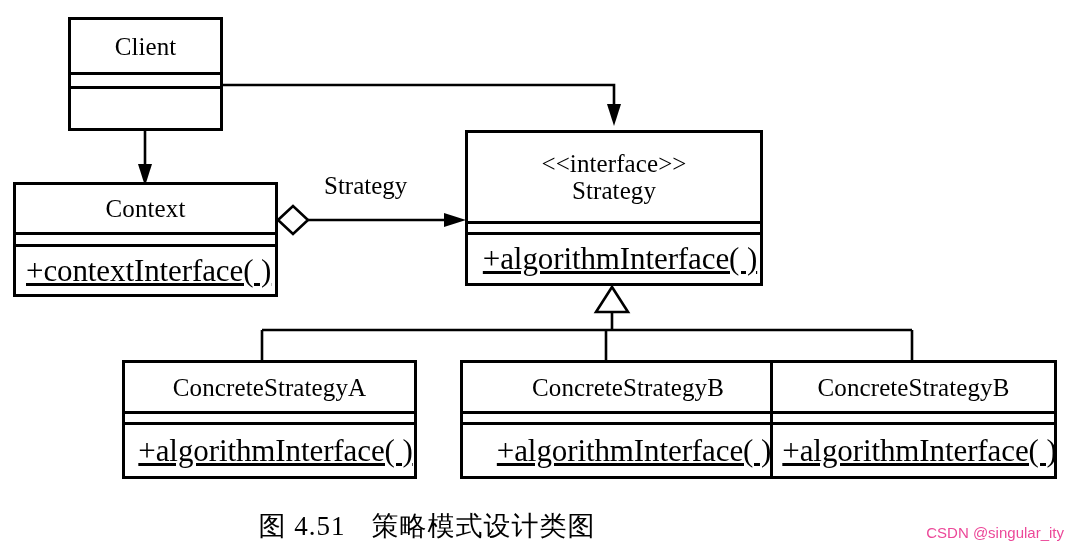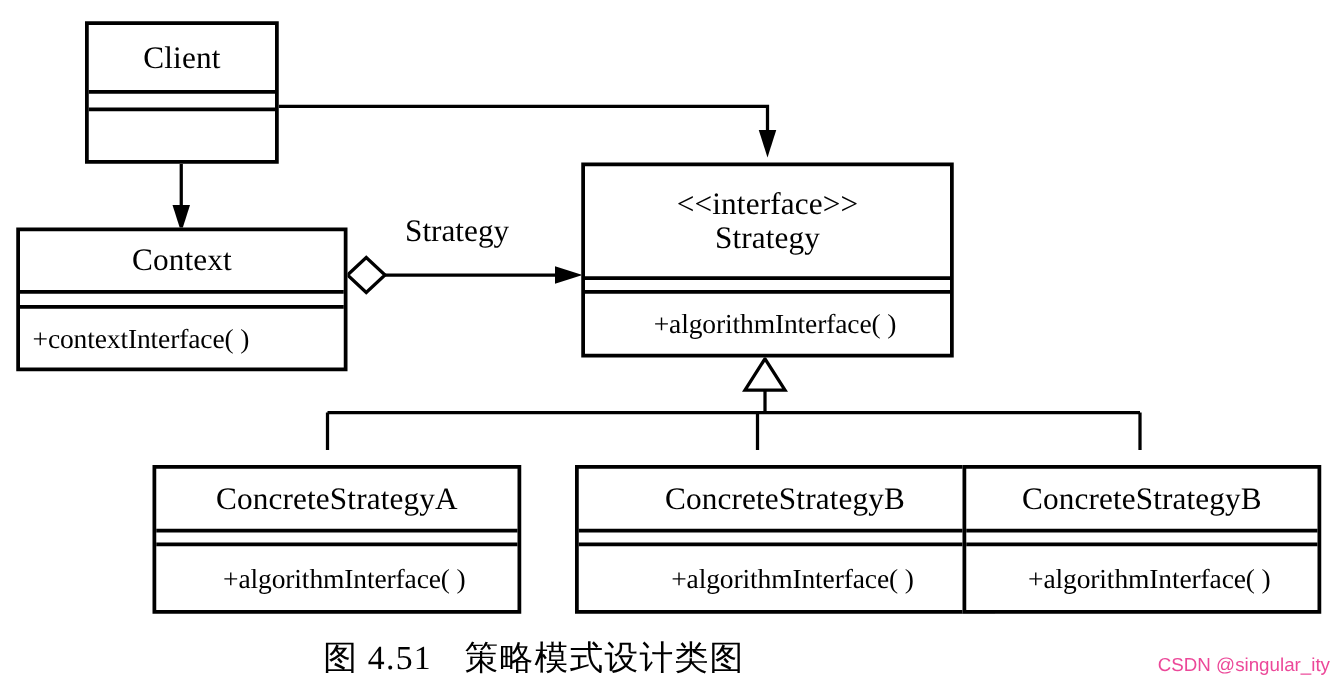--- a/index.html
+++ b/index.html
@@ -63,41 +63,42 @@
   }
   .cls-title {
     font-size: 25px;
     letter-spacing: 0.1px;
   }
   .cls-stereotype {
     font-size: 25px;
     letter-spacing: 0.1px;
   }
   .cls-op {
-    font-size: 22px;
+    font-size: 31px;
     letter-spacing: -0.1px;
     white-space: nowrap;
+    text-decoration: underline;
   }
   
   #box-client     { left: 68px;  top: 17px;  width: 155px; height: 114px; }
   #box-client .name  { height: 52px; }
   #box-client .attrs { height: 14px; }
   #box-client .ops   { flex: 1; }
 
   #box-context    { left: 13px;  top: 182px; width: 265px; height: 115px; }
   #box-context .name  { height: 47px; }
   #box-context .attrs { height: 12px; }
   #box-context .ops   { flex: 1; }
 
   #box-strategy   { left: 465px; top: 130px; width: 298px; height: 156px; }
   #box-strategy .name  { height: 88px; }
   #box-strategy .attrs { height: 11px; }
   #box-strategy .ops   { flex: 1; }
 
-  .box-concrete { top: 360px; height: 119px; margin-top: 12px; }
+  .box-concrete { top: 360px; height: 119px; }
   .box-concrete .name  { height: 48px; }
   .box-concrete .attrs { height: 11px; }
   .box-concrete .ops   { flex: 1; }
   #box-csa { left: 122px; width: 295px; }
   #box-csb { left: 460px; width: 336px; }
   #box-csc { left: 770px; width: 287px; }
 
   
   .edge-label {
     position: absolute;

